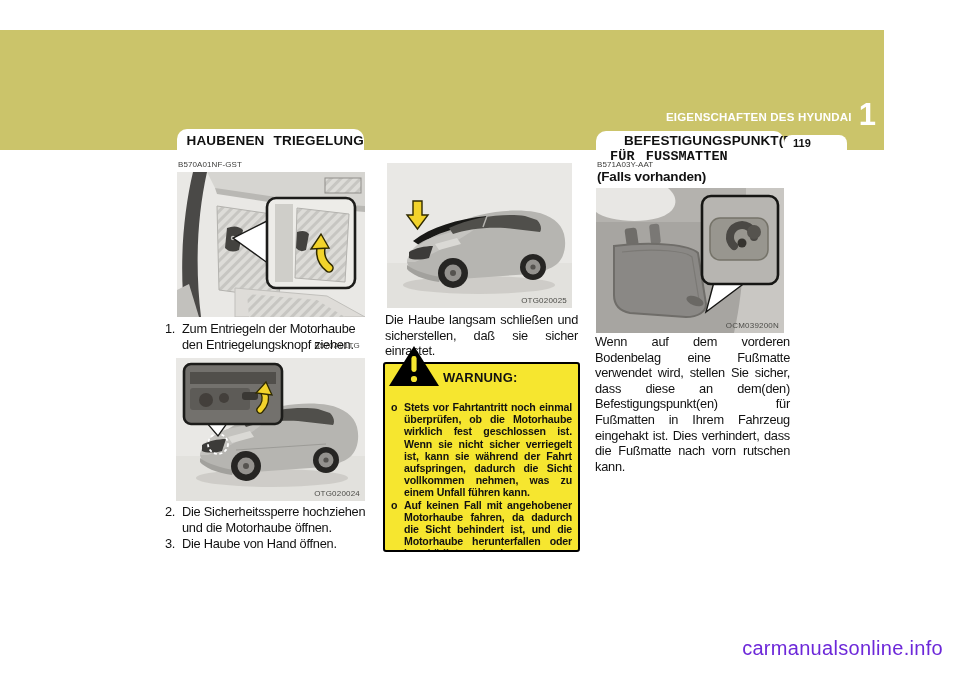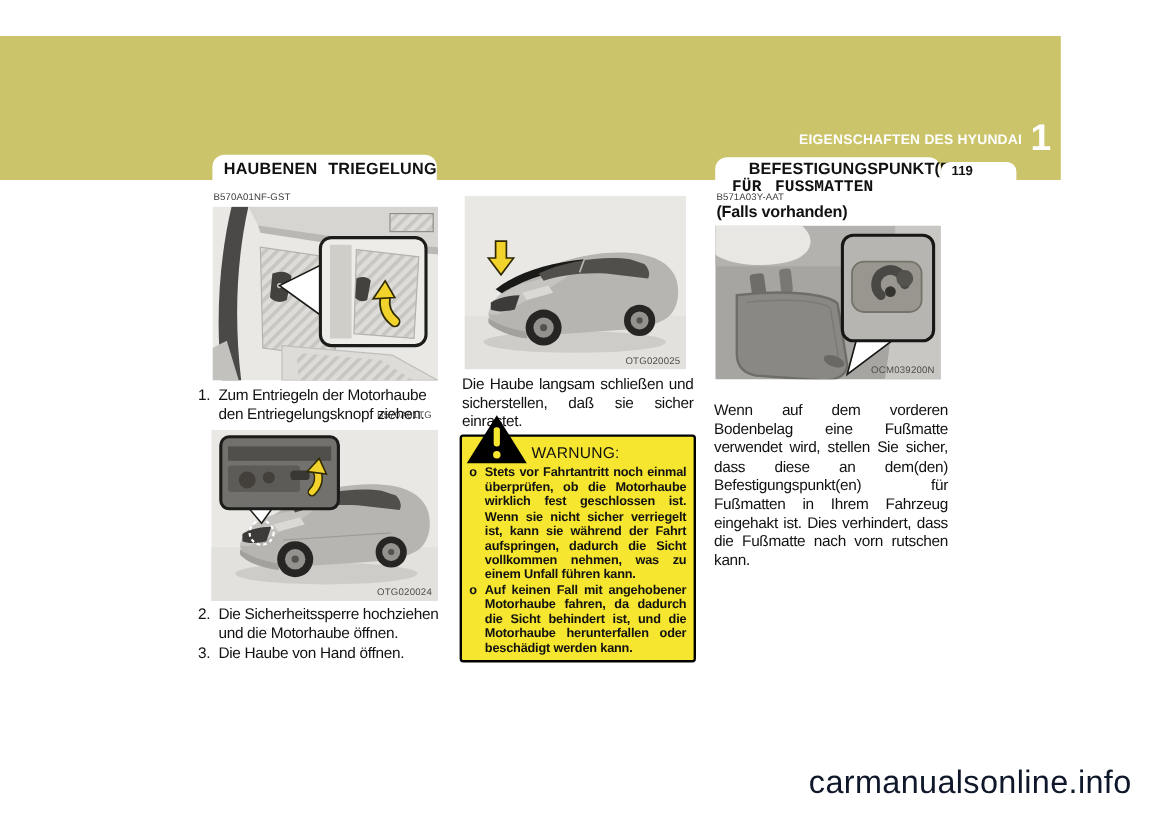--- a/index.html
+++ b/index.html
@@ -22,26 +22,26 @@
   .figure svg{display:block;}
   .fig-label{position:absolute;right:5px;bottom:3px;font-size:8px;color:#4c4c48;letter-spacing:.2px;}
   .txt{position:absolute;font-size:12.8px;line-height:15.6px;letter-spacing:-.25px;text-align:justify;}
   .step{position:absolute;display:flex;font-size:12.8px;line-height:15.6px;letter-spacing:-.25px;}
   .step .n{width:17px;flex:none;}
   .step .t{flex:1;}
   .subtitle{position:absolute;font-weight:bold;font-size:13.5px;letter-spacing:-.2px;}
   .warning{position:absolute;left:383px;top:362px;width:197px;height:190px;box-sizing:border-box;
            background:var(--warning,#F6E62F);border:2.5px solid #000;border-radius:3px;
            padding:4px 6px 4px 6px;overflow:hidden;}
-  .warning-title{font-weight:normal;font-size:13px;margin:2px 0 3px 52px;letter-spacing:.2px;}
+  .warning-title{font-weight:bold;font-size:13px;margin:2px 0 16px 52px;letter-spacing:.2px;}
   .warn-item{display:flex;font-weight:bold;font-size:10.6px;line-height:12.2px;letter-spacing:-.15px;}
   .warn-item .m{width:13px;flex:none;}
   .warn-item .t{flex:1;text-align:justify;}
   .warn-tri{position:absolute;left:388px;top:345px;width:52px;height:42px;}
-  .watermark{position:absolute;right:17px;top:637px;font-size:27px;color:#0f172a;letter-spacing:.3px;}
+  .watermark{position:absolute;right:17px;top:637px;font-size:20px;color:#6d28d9;letter-spacing:.3px;}
 </style>
 </head>
 <body>
 
 <div class="page">
 
   <div class="band"></div>
   <div class="band-header">
     <span class="lbl">EIGENSCHAFTEN DES HYUNDAI</span>
     <span class="num">1</span>
@@ -186,21 +186,21 @@
   </div>
   <svg class="warn-tri" viewBox="0 0 52 42">
     <polygon points="26,1 51,41 1,41" fill="#000"></polygon>
     <rect x="23.4" y="11" width="5.2" height="16" rx="2.4" fill="#F6E62F"></rect>
     <circle cx="26" cy="34" r="3.1" fill="#F6E62F"></circle>
   </svg>
 
   <div class="code" style="left:597px;top:160px;">B571A03Y-AAT</div>
   <div class="subtitle" style="left:597px;top:169px;">(Falls vorhanden)</div>
 
-  <div class="figure" style="left:596px;top:188px;width:188px;height:128px;">
+  <div class="figure" style="left:596px;top:188px;width:188px;height:145px;">
     <svg width="188" height="145" viewBox="0 0 188 145">
       <rect width="188" height="145" fill="#a7a5a1"></rect>
       <path d="M148,0 L188,0 188,145 138,145 C148,100 150,50 148,0 Z" fill="#c9c7c3"></path>
       <rect x="0" y="0" width="150" height="34" fill="#b4b2ae"></rect>
       <path d="M0,0 L72,0 C84,10 82,24 62,30 C40,36 10,32 0,24 Z" fill="#e8e7e4"></path>
       <rect x="30" y="40" width="12" height="24" rx="3" fill="#6f6d69" transform="rotate(-8 36 52)"></rect>
       <rect x="54" y="36" width="10" height="20" rx="3" fill="#7a7875" transform="rotate(-6 59 46)"></rect>
       <path d="M18,58 C58,53 94,57 102,65 L110,116 C110,124 102,129 90,129 L34,125 C24,123 18,117 18,107 Z" fill="#8a8885" stroke="#6f6d69" stroke-width="2"></path>
       <path d="M26,64 C60,60 90,63 96,69 L103,112" fill="none" stroke="#7b7975" stroke-width="1.2"></path>
       <ellipse cx="99" cy="113" rx="9" ry="4.5" fill="#6a6864" transform="rotate(20 99 113)"></ellipse>

